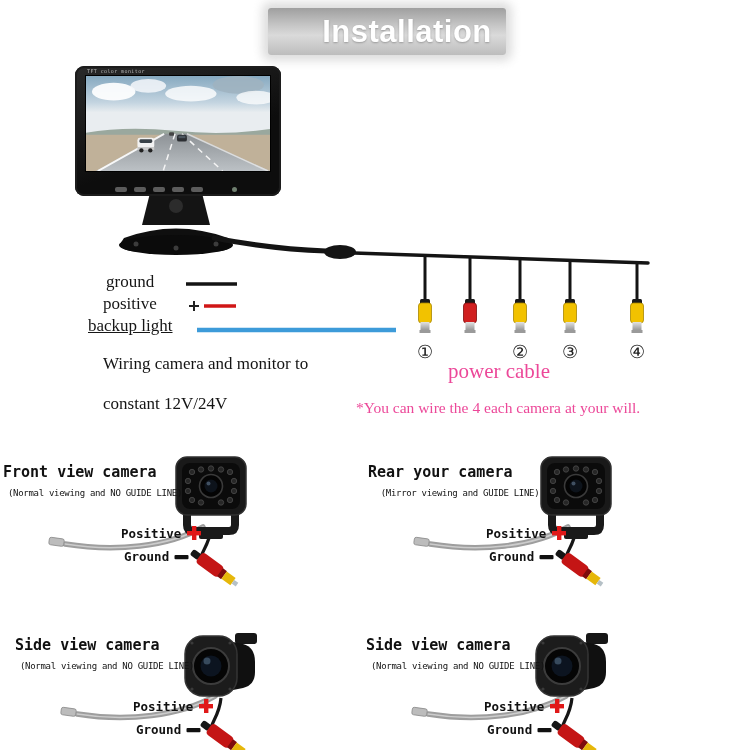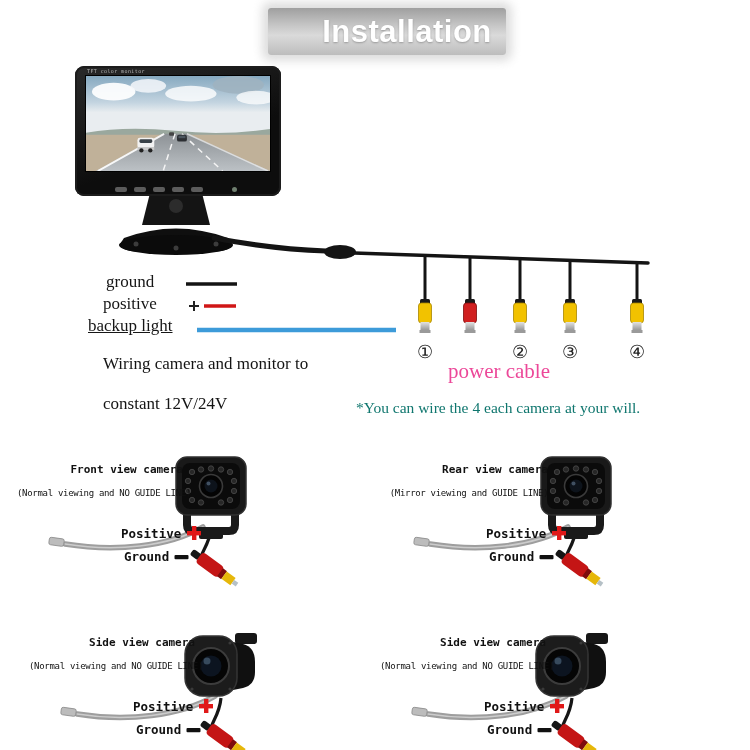--- a/index.html
+++ b/index.html
@@ -29,28 +29,28 @@
   .monitor-buttons .led { width:5px; height:5px; background:#6f7f6f; border-radius:50%; margin-left:22px; }
 
   
   .wiring { position:absolute; left:0; top:0; z-index:1; }
 
   
   .lbl { position:absolute; font-size:17px; color:#161616; z-index:3; }
   .note { position:absolute; font-size:17px; color:#141414; z-index:3; }
   .num { position:absolute; width:26px; text-align:center; font-size:18px; color:#222; z-index:3; }
   .power-cable { position:absolute; left:436px; top:359px; font-size:21px; color:#ec4899; z-index:3;margin-left:12px; }
-  .side-note { position:absolute; left:356px; top:399px; font-size:15.5px; color:#0f766e; z-index:3;text-align:center; }
+  .side-note { position:absolute; left:356px; top:399px; font-size:15.5px; color:#ec4899; z-index:3;text-align:center; }
 
   
   .cam-block { position:absolute; width:290px; height:145px; }
-  .cam-title { position:absolute; left:0; top:8px; width:180px; text-align:right;
-    font-family:"DejaVu Sans Mono", monospace; font-size:11px; font-weight:bold; color:#111; z-index:3; }
+  .cam-title { position:absolute; left:0; top:8px; width:180px; text-align:left;
+    font-family:"DejaVu Sans Mono", monospace; font-size:15px; font-weight:bold; color:#111; z-index:3; }
   .cam-sub { position:absolute; left:-4px; top:33px; width:192px; text-align:center;
-    font-family:"DejaVu Sans Mono", monospace; font-size:9px; color:#111; letter-spacing:-.3px; z-index:3;margin-left:9px; }
+    font-family:"DejaVu Sans Mono", monospace; font-size:9px; color:#111; letter-spacing:-.3px; z-index:3; }
   .cam-img { position:absolute; left:168px; top:0; z-index:2; }
   .cam-img.side { left:164px; top:2px; }
   .cam-wires { position:absolute; left:0; top:0; z-index:1; }
   .conn-row { position:absolute; display:flex; align-items:center; gap:5px; z-index:3;
     font-family:"DejaVu Sans Mono", monospace; font-size:12.5px; font-weight:bold; color:#111; }
   .pos-row { left:118px; top:70px; }
   .gnd-row { left:121px; top:94px; }
 </style>
 </head>
 <body>
@@ -244,21 +244,21 @@
     </div>
     <div class="conn-row gnd-row">
       <span>Ground</span>
       <svg width="15" height="8" viewBox="0 0 15 8">
         <rect x="0.5" y="2" width="14" height="4.2" rx="1" fill="#111"></rect>
       </svg>
     </div>
   </div>
 
   <div class="cam-block" style="left:368px; top:455px;">
-    <div class="cam-title">Rear view camera</div>
+    <div class="cam-title">Rear your camera</div>
     <div class="cam-sub">(Mirror viewing and GUIDE LINE)</div>
     <svg class="cam-wires" width="290" height="145" viewBox="0 0 290 145">
       <path d="M200,72 C165,92 112,97 62,89" stroke="#9e9e9e" stroke-width="5.5" fill="none" stroke-linecap="round"></path>
       <path d="M200,72 C165,92 112,97 62,89" stroke="#cccccc" stroke-width="1.6" fill="none" stroke-linecap="round"></path>
       <rect x="46" y="83" width="15" height="7.5" rx="2" fill="#bcbcbc" stroke="#8a8a8a" stroke-width="0.8" transform="rotate(8 53 87)"></rect>
       <path d="M208,74 C206,92 196,98 198,106" stroke="#161616" stroke-width="3.2" fill="none"></path>
       <g transform="translate(196,102) rotate(36)">
         <rect x="-9" y="-3.5" width="10" height="7" rx="2.5" fill="#161616"></rect>
         <rect x="0" y="-6.5" width="27" height="13" rx="4" fill="#c41515"></rect>
         <rect x="26" y="-5" width="5" height="10" fill="#7e0d0d"></rect>

